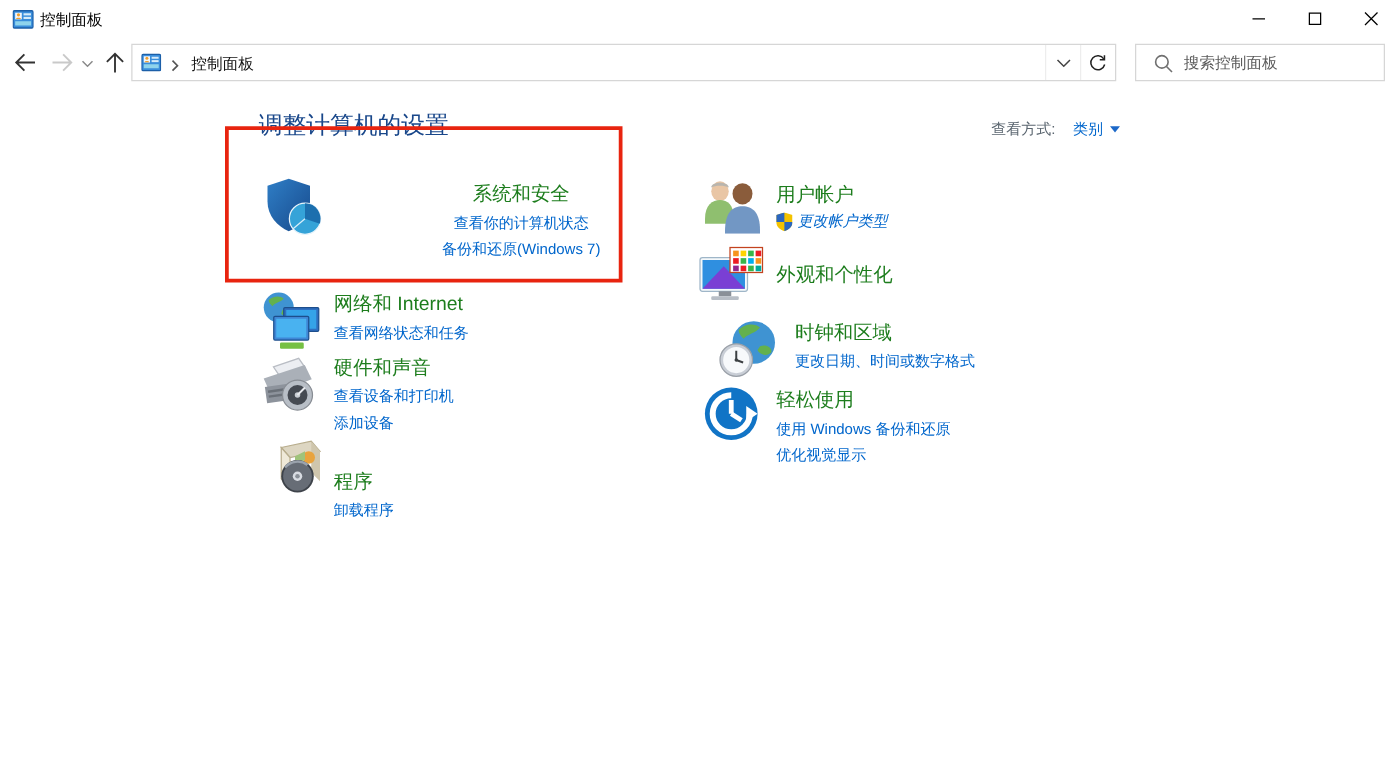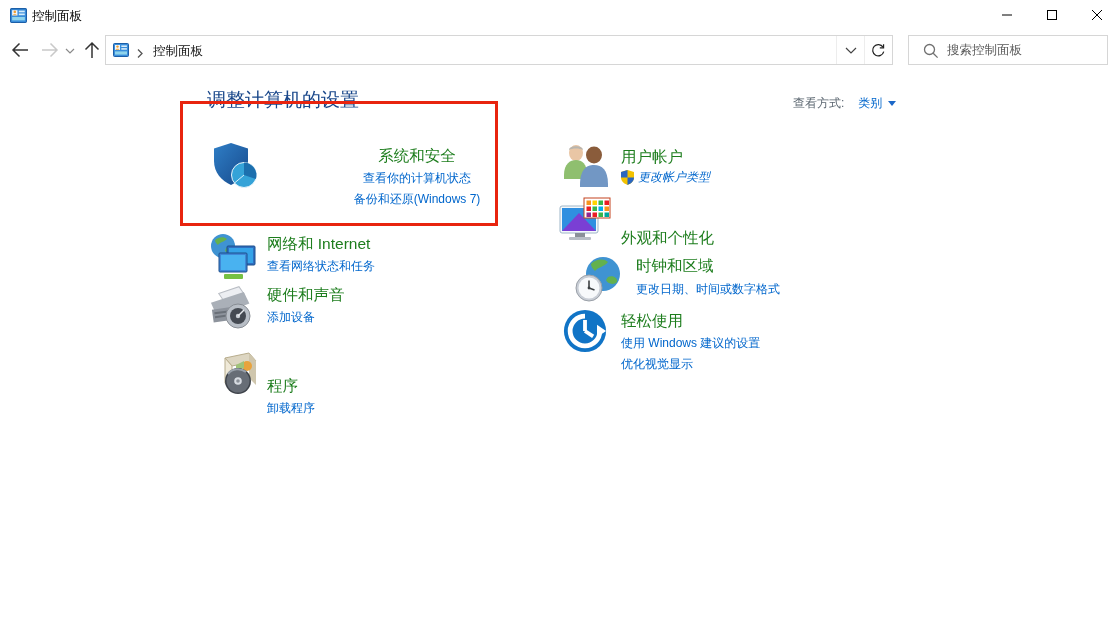--- a/index.html
+++ b/index.html
@@ -204,20 +204,21 @@
       </g>
       <circle cx="33" cy="33" r="12" fill="#b8bec6" stroke="#888d94"></circle>
       <circle cx="33" cy="33" r="8" fill="#454a52"></circle>
       <circle cx="33" cy="33" r="2.2" fill="#c9ced4"></circle>
       <line x1="33" y1="33" x2="39" y2="27" stroke="#e8eaee" stroke-width="1.5"></line>
     </svg>
   </div>
   <div class="cat-text" style="left:62px; top:2px;">
     <div class="cat-title">硬件和声音</div>
     <div style="margin-top:2px;">
+      <a class="cat-link">查看设备和打印机</a>
       <a class="cat-link">添加设备</a>
     </div>
   </div>
 </div>
 
 <div class="cat" style="left:216px; top:351px; width:310px; height:50px;">
   <div class="cat-icon">
     <svg width="44" height="46" viewBox="0 0 44 46">
       <polygon points="9,7 33,2 40,10 16,15" fill="#ddd6c2" stroke="#b8ad8d"></polygon>
       <polygon points="33,2 40,10 40,34 33,27" fill="#cfc6ad"></polygon>
@@ -282,21 +283,21 @@
       <rect x="28.5" y="10.5" width="4.5" height="4.5" fill="#ec1c24"></rect>
         <rect x="34.5" y="10.5" width="4.5" height="4.5" fill="#39b54a"></rect>
         <rect x="40.5" y="10.5" width="4.5" height="4.5" fill="#00aeef"></rect>
         <rect x="46.5" y="10.5" width="4.5" height="4.5" fill="#f7941d"></rect>
       <rect x="28.5" y="16.5" width="4.5" height="4.5" fill="#92278f"></rect>
         <rect x="34.5" y="16.5" width="4.5" height="4.5" fill="#ec1c24"></rect>
         <rect x="40.5" y="16.5" width="4.5" height="4.5" fill="#39b54a"></rect>
         <rect x="46.5" y="16.5" width="4.5" height="4.5" fill="#00a99d"></rect>
     </svg>
   </div>
-  <div class="cat-text" style="left:63px; top:15px;margin-top:17px;">
+  <div class="cat-text" style="left:63px; top:15px;">
     <div class="cat-title">外观和个性化</div>
   </div>
 </div>
 
 <div class="cat" style="left:575px; top:255px; width:300px; height:50px;font-family:Liberation Mono, monospace;">
   <div class="cat-icon">
     <svg width="50" height="48" viewBox="0 0 50 48">
       <circle cx="28" cy="19" r="17" fill="#3f93d2"></circle>
       <path d="M16 9 C20 4 29 3 33 7 C29 12 23 12 20 16 C17 13 16 11 16 9 Z" fill="#63b14e"></path>
       <path d="M33 22 C38 20 43 23 42 27 C38 31 32 28 31 25 Z" fill="#63b14e"></path>
@@ -322,17 +323,17 @@
       <circle cx="24" cy="24" r="22" fill="#1174c6"></circle>
       <path d="M24 8.5 A15.5 15.5 0 1 0 39.5 24" stroke="#fff" stroke-width="5" fill="none"></path>
       <line x1="24" y1="24" x2="24" y2="12.5" stroke="#fff" stroke-width="4"></line>
       <line x1="24" y1="24" x2="32.5" y2="29.5" stroke="#fff" stroke-width="4"></line>
       <polygon points="36.5,17.5 46,24 36.5,30.5" fill="#fff"></polygon>
     </svg>
   </div>
   <div class="cat-text" style="left:59px; top:3px;">
     <div class="cat-title">轻松使用</div>
     <div style="margin-top:2px;">
-      <a class="cat-link">使用 Windows 建议的设置</a>
+      <a class="cat-link">使用 Windows 备份和还原</a>
       <a class="cat-link">优化视觉显示</a>
     </div>
   </div>
 </div>
 
 </body></html>

